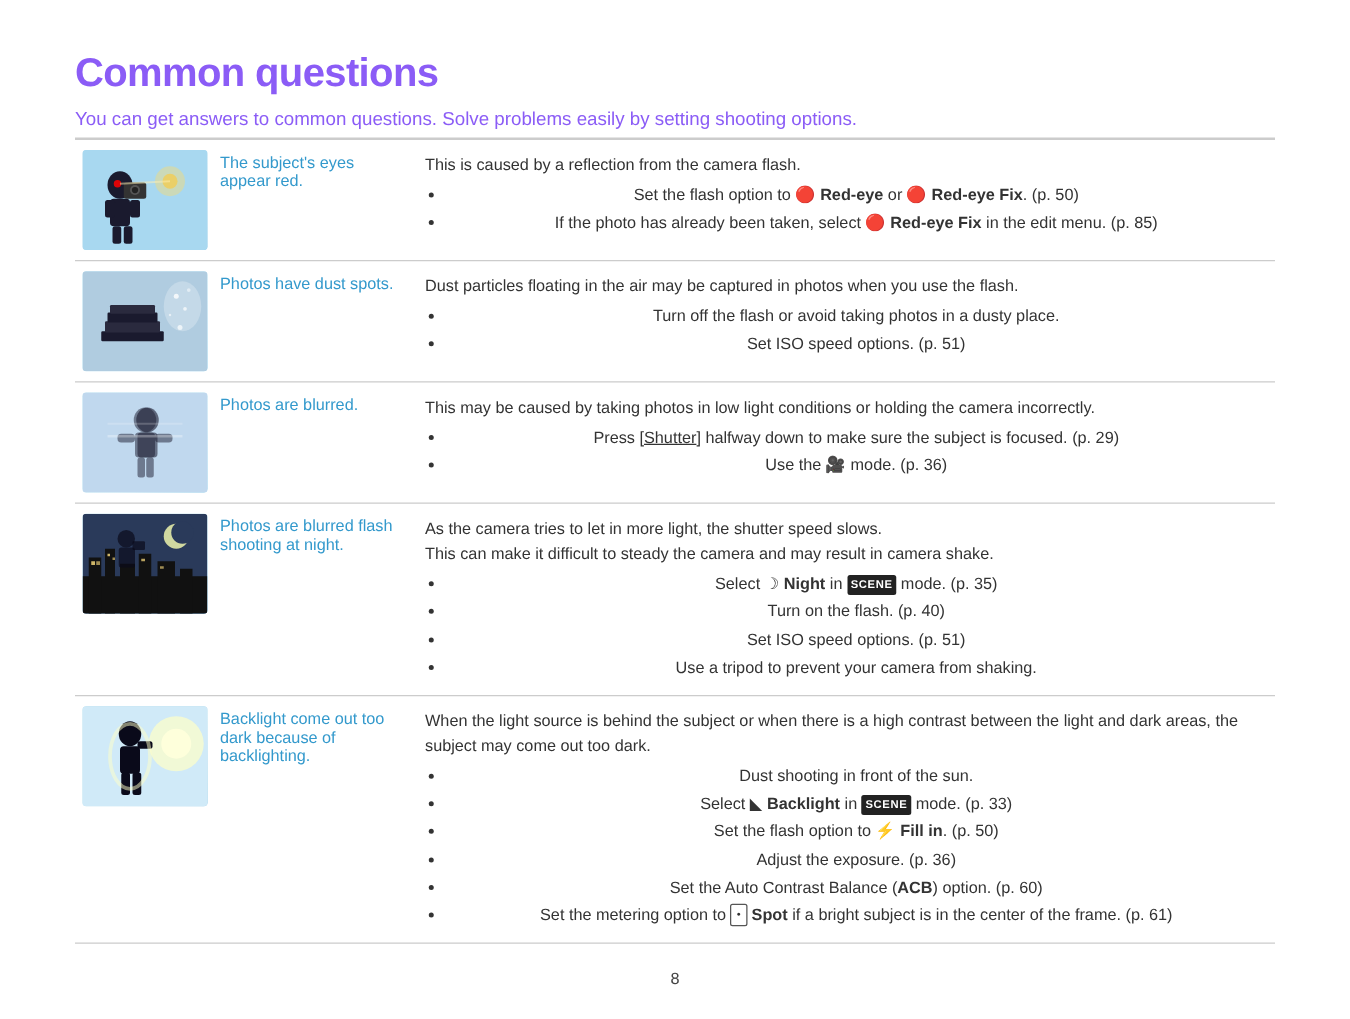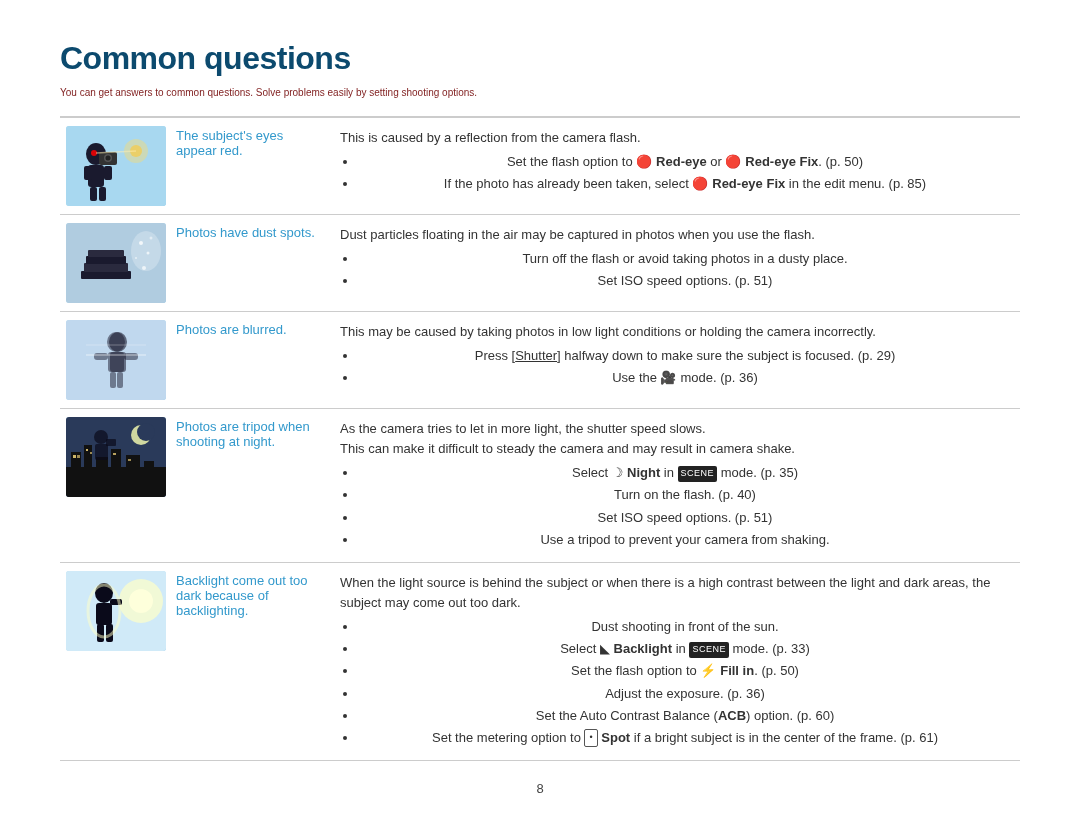--- a/index.html
+++ b/index.html
@@ -8,28 +8,28 @@
       font-size: 13px;
       color: #333;
       background: #fff;
       width: 1080px;
       min-height: 815px;
       padding: 40px 60px 40px 60px;
     }
     h1 {
       font-size: 32px;
       font-weight: bold;
-      color: #0c4a6e;
+      color: #8b5cf6;
       margin-bottom: 10px;
       letter-spacing: -0.5px;
     }
     .subtitle {
-      font-size: 10px;
-      color: #7f1d1d;
-      margin-bottom: 18px;
+      font-size: 15px;
+      color: #8b5cf6;
+      margin-bottom: 6px;
     }
     .top-divider {
       border: none;
       border-top: 2px solid #ccc;
       margin-bottom: 0;
     }
     table {
       width: 100%;
       border-collapse: collapse;
     }
@@ -86,21 +86,21 @@
       text-decoration: underline;
     }
     .scene-badge {
       display: inline-block;
       background: #222;
       color: #fff;
       font-size: 9px;
       padding: 1px 3px;
       border-radius: 2px;
       vertical-align: middle;
-      font-weight: normal;
+      font-weight: bold;
       letter-spacing: 0.5px;
     }
     .spot-badge {
       display: inline-block;
       border: 1px solid #555;
       color: #333;
       font-size: 9px;
       padding: 1px 4px;
       border-radius: 2px;
       vertical-align: middle;
@@ -252,21 +252,21 @@
           <rect x="47" y="36" width="3" height="2" fill="#ffe080" opacity="0.7"></rect>
           <rect x="62" y="42" width="3" height="2" fill="#ffe080" opacity="0.6"></rect>
 
           <ellipse cx="35" cy="20" rx="7" ry="7" fill="#0a0a1a" opacity="0.7"></ellipse>
           <rect x="29" y="27" width="13" height="16" rx="2" fill="#0a0a1a" opacity="0.7"></rect>
           <rect x="40" y="22" width="10" height="7" rx="1" fill="#0a0a1a" opacity="0.7"></rect>
         </svg>
       </div>
     </td>
     <td class="label-cell">
-      <span class="label-link">Photos are tripod when shooting at night.</span>
+      <span class="label-link">Photos are blurred flash shooting at night.</span>
     </td>
     <td class="content-cell">
       As the camera tries to let in more light, the shutter speed slows.<br>
       This can make it difficult to steady the camera and may result in camera shake.
       <ul>
         <li>Select ☽ <b>Night</b> in <span class="scene-badge">SCENE</span> mode. (p. 35)</li>
         <li>Turn on the flash. (p. 40)</li>
         <li>Set ISO speed options. (p. 51)</li>
         <li>Use a tripod to prevent your camera from shaking.</li>
       </ul>

